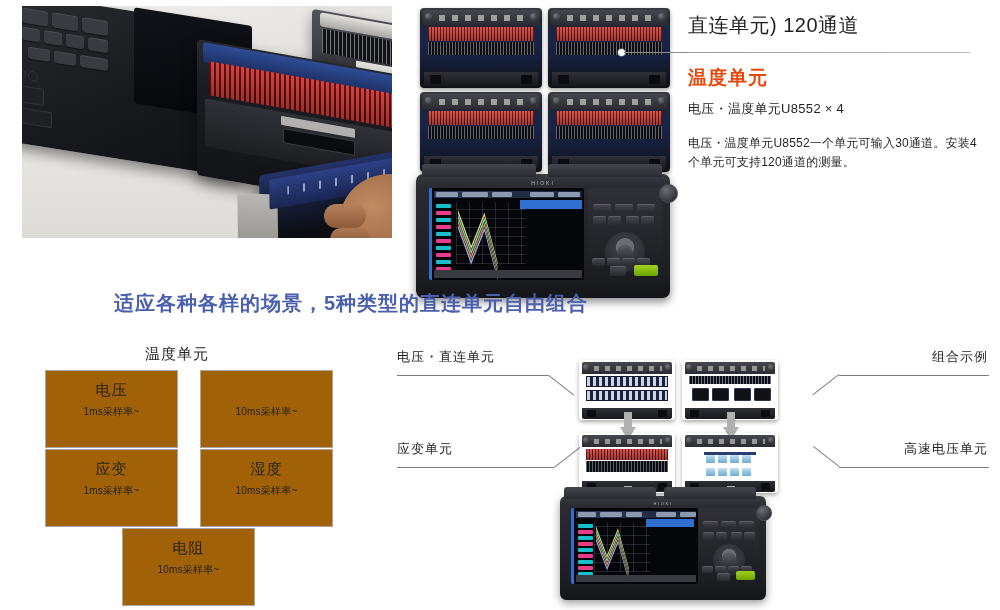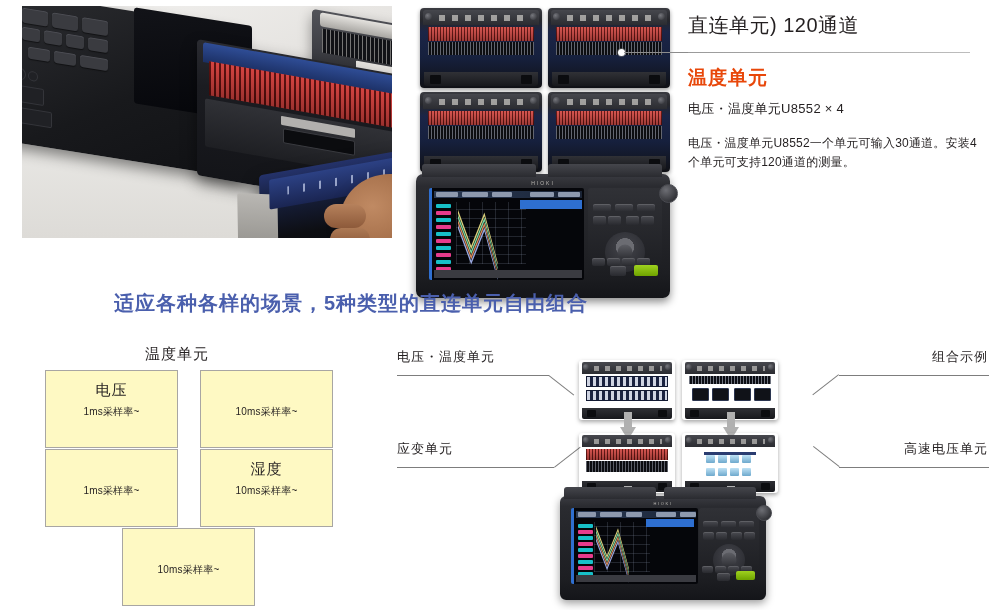--- a/index.html
+++ b/index.html
@@ -152,21 +152,21 @@
     background:linear-gradient(90deg,#9a9a9a,#bdbdbd);}
   #direct-unit-heading{left:688px;top:65px;font-size:19px;font-weight:bold;color:#e8470a;letter-spacing:1px;}
   #unit-spec{left:688px;top:100px;font-size:13px;color:#231f20;letter-spacing:.3px;}
   #unit-desc{left:688px;top:134px;width:292px;font-size:12px;line-height:19px;color:#231f20;letter-spacing:.2px;}
 
   
   #section-heading{left:114px;top:290px;font-size:20px;font-weight:bold;color:#4a5fad;letter-spacing:1px;}
 
   
   #measure-target-label{left:145px;top:345px;font-size:15px;color:#231f20;letter-spacing:1px;}
-  .mbox{position:absolute;width:133px;height:78px;border:1px solid #a8a6a3;background:#fef9c3;
+  .mbox{position:absolute;width:133px;height:78px;border:1px solid #a8a6a3;background:#a16207;
     box-sizing:border-box;}
   .mbox .nm{position:absolute;left:0;right:0;top:10px;text-align:center;
     font-size:15px;color:#231f20;letter-spacing:1px;}
   .mbox .rt{position:absolute;left:0;right:0;top:34px;text-align:center;
     font-size:10px;color:#231f20;letter-spacing:.2px;}
   #mbox-0{left:45px;top:370px;} #mbox-1{left:200px;top:370px;}
   #mbox-2{left:45px;top:449px;} #mbox-3{left:200px;top:449px;}
   #mbox-4{left:122px;top:528px;}
 
   
@@ -398,33 +398,35 @@
 <div class="abs" id="measure-target-label">温度单元</div>
 
 <div class="mbox" id="mbox-0">
   <div class="nm">电压</div>
   <div class="rt">1ms采样率~</div>
 </div>
 <div class="mbox" id="mbox-1">
   <div class="rt">10ms采样率~</div>
 </div>
 <div class="mbox" id="mbox-2">
+  <div class="nm">应变</div>
   <div class="rt">1ms采样率~</div>
 </div>
 <div class="mbox" id="mbox-3">
   <div class="nm">湿度</div>
   <div class="rt">10ms采样率~</div>
 </div>
 <div class="mbox" id="mbox-4">
+  <div class="nm">电阻</div>
   <div class="rt">10ms采样率~</div>
 </div>
 
 <div class="abs" id="unit-diagram">
 
-  <div class="dlabel" style="left:5px;top:8px">电压・温度单元</div>
+  <div class="dlabel" style="left:5px;top:8px">电压・直连单元</div>
   <div class="dlabel" style="right:4px;top:8px">组合示例</div>
   <div class="dlabel" style="left:5px;top:100px">应变单元</div>
   <div class="dlabel" style="right:4px;top:100px">高速电压单元</div>
 
   <div class="dline" style="left:5px;top:35px;width:152px"></div>
   <div class="ddiag" style="left:157px;top:35px;width:32px;transform:rotate(38deg)"></div>
 
   <div class="dline" style="left:447px;top:35px;width:150px"></div>
   <div class="ddiag" style="left:447px;top:35px;width:33px;transform:rotate(142deg)"></div>
 

